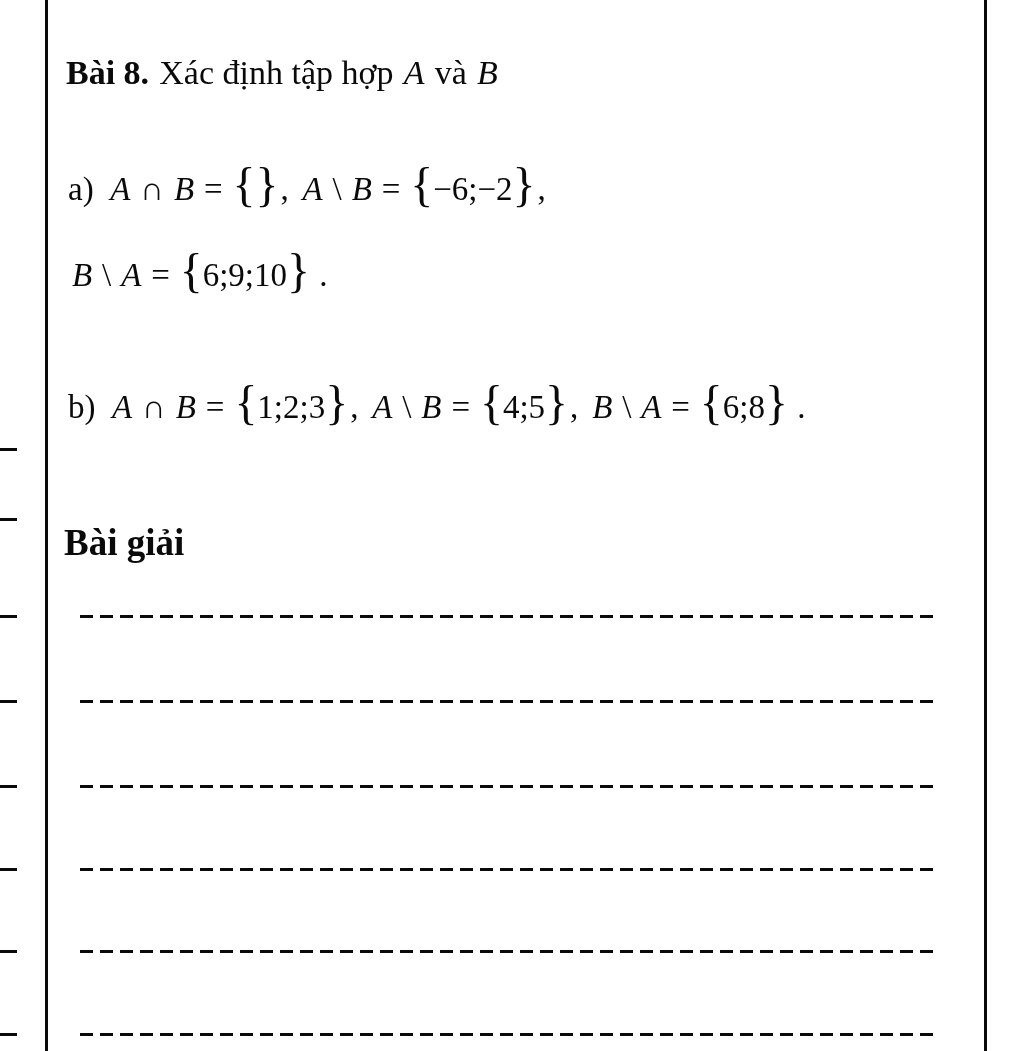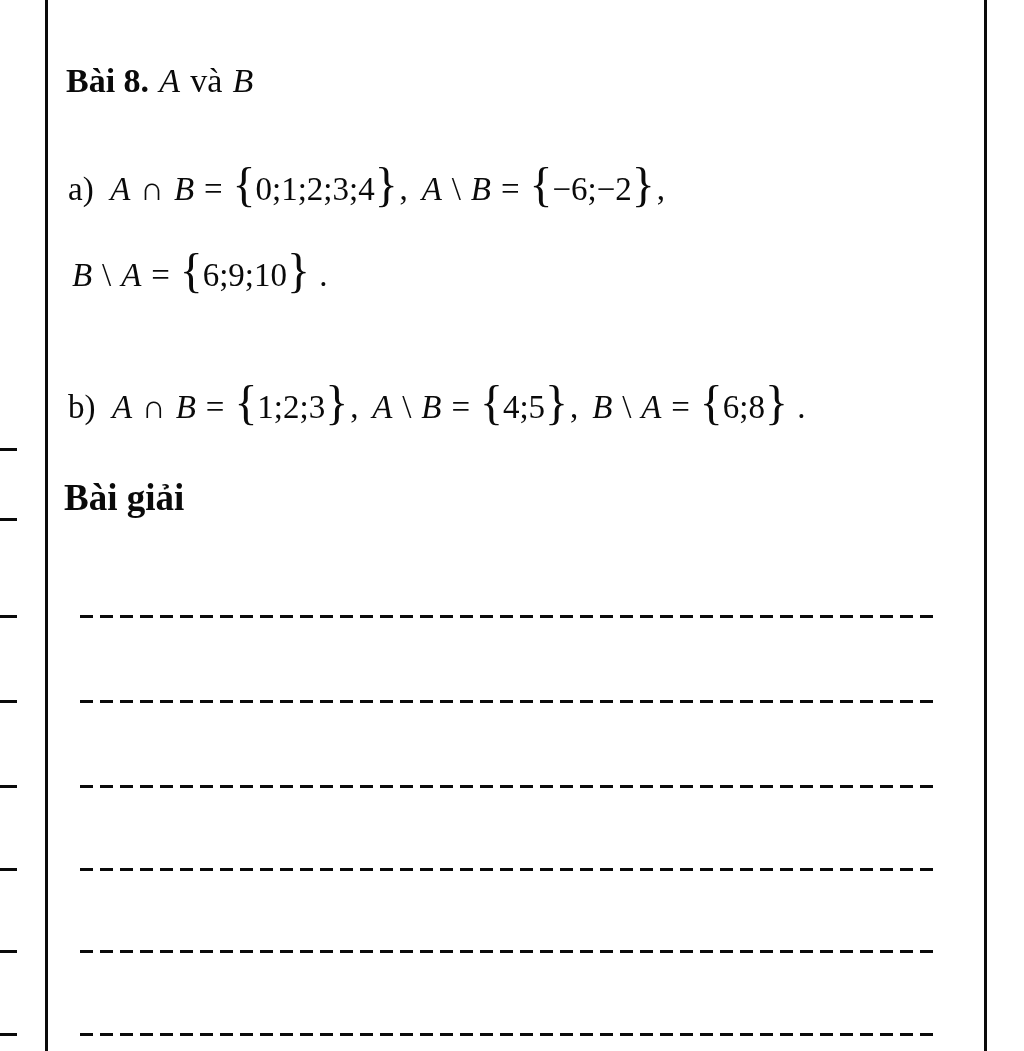--- a/index.html
+++ b/index.html
@@ -28,21 +28,20 @@
   .margin-dashes .margin-dash:nth-child(6) { top: 868px; }
   .margin-dashes .margin-dash:nth-child(7) { top: 950px; }
   .margin-dashes .margin-dash:nth-child(8) { top: 1033px; }
 
   
   .title {
     position: absolute; left: 66px; top: 54px;
     font-size: 34px; font-weight: 400;
     display: flex; align-items: baseline; gap: .30em;
     white-space: nowrap;
-    margin-top: 8px;
   }
   .title .b { font-weight: 700; }
 
   
   .math {
     position: absolute;
     display: flex; align-items: baseline;
     font-size: 33px; white-space: nowrap;
   }
   #line-a1 { left: 68px; top: 160px; }
@@ -51,21 +50,21 @@
 
   .var    { font-style: italic; }
   .lbl    { margin-right: .5em; }
   .op     { margin: 0 .30em; }
   .sep    { margin: 0 .42em 0 .06em; }
   .period { margin-left: .28em; }
   .brace  { font-size: 1.45em; line-height: 1; position: relative; top: 1px; }
 
   
   .solution-heading {
-    position: absolute; left: 64px; top: 476px;
+    position: absolute; left: 64px; top: 521px;
     font-size: 37px; font-weight: 700;
   }
 
   
   .answer-line {
     position: absolute; left: 80px; width: 860px; height: 3px;
     background: repeating-linear-gradient(90deg, #0a0a0a 0 13px, transparent 13px 20px);
   }
   .answers .answer-line:nth-child(1) { top: 615px; }
   .answers .answer-line:nth-child(2) { top: 700px; }
@@ -88,33 +87,33 @@
     <div class="margin-dash"></div>
     <div class="margin-dash"></div>
     <div class="margin-dash"></div>
     <div class="margin-dash"></div>
     <div class="margin-dash"></div>
     <div class="margin-dash"></div>
   </div>
 
   <h1 class="title">
     <span class="b">Bài 8.</span>
+    <span>Xác định tập hợp</span>
     <span class="var">A</span>
     <span>và</span>
     <span class="var">B</span>
   </h1>
 
   <p class="math" id="line-a1">
     <span class="lbl">a)</span>
     <span class="var">A</span>
     <span class="op">∩</span>
     <span class="var">B</span>
     <span class="op">=</span>
     <span class="brace">{</span>
-    <span class="num">0;1;2;3;4</span>
     <span class="brace">}</span>
     <span class="sep">,</span>
     <span class="var">A</span>
     <span class="op">\</span>
     <span class="var">B</span>
     <span class="op">=</span>
     <span class="brace">{</span>
     <span class="num">−6;−2</span>
     <span class="brace">}</span>
     <span class="sep">,</span>

